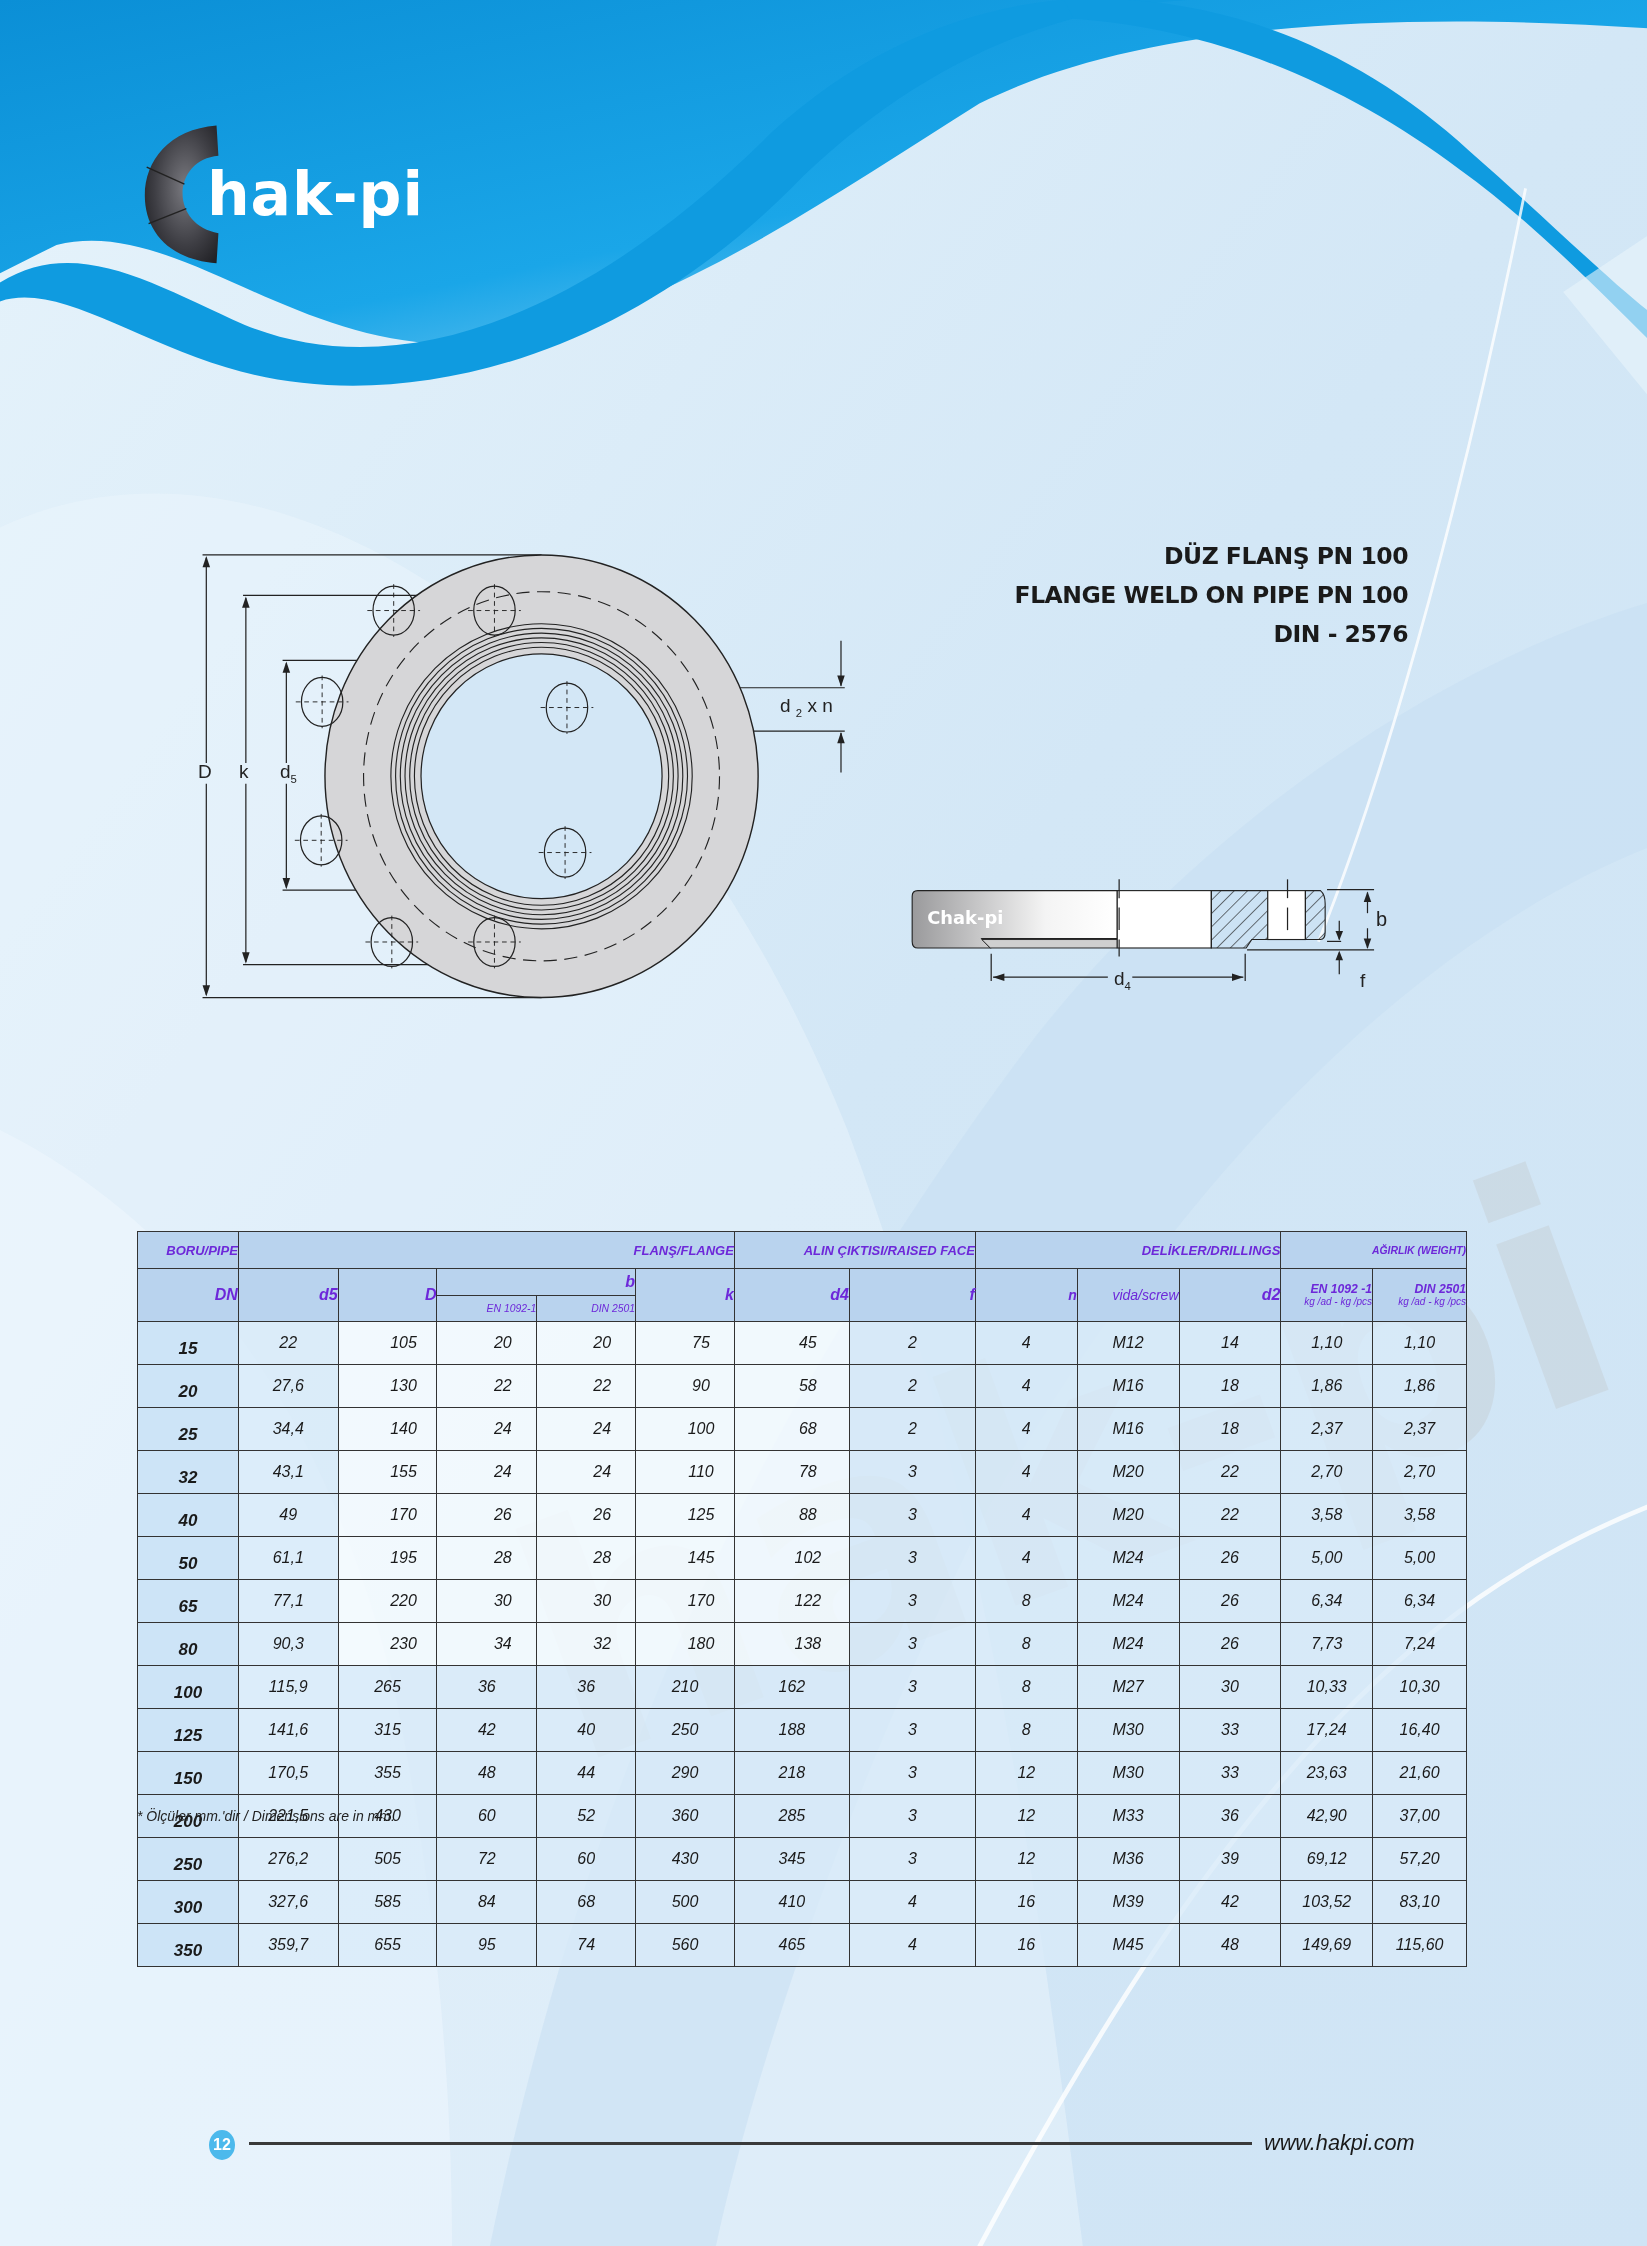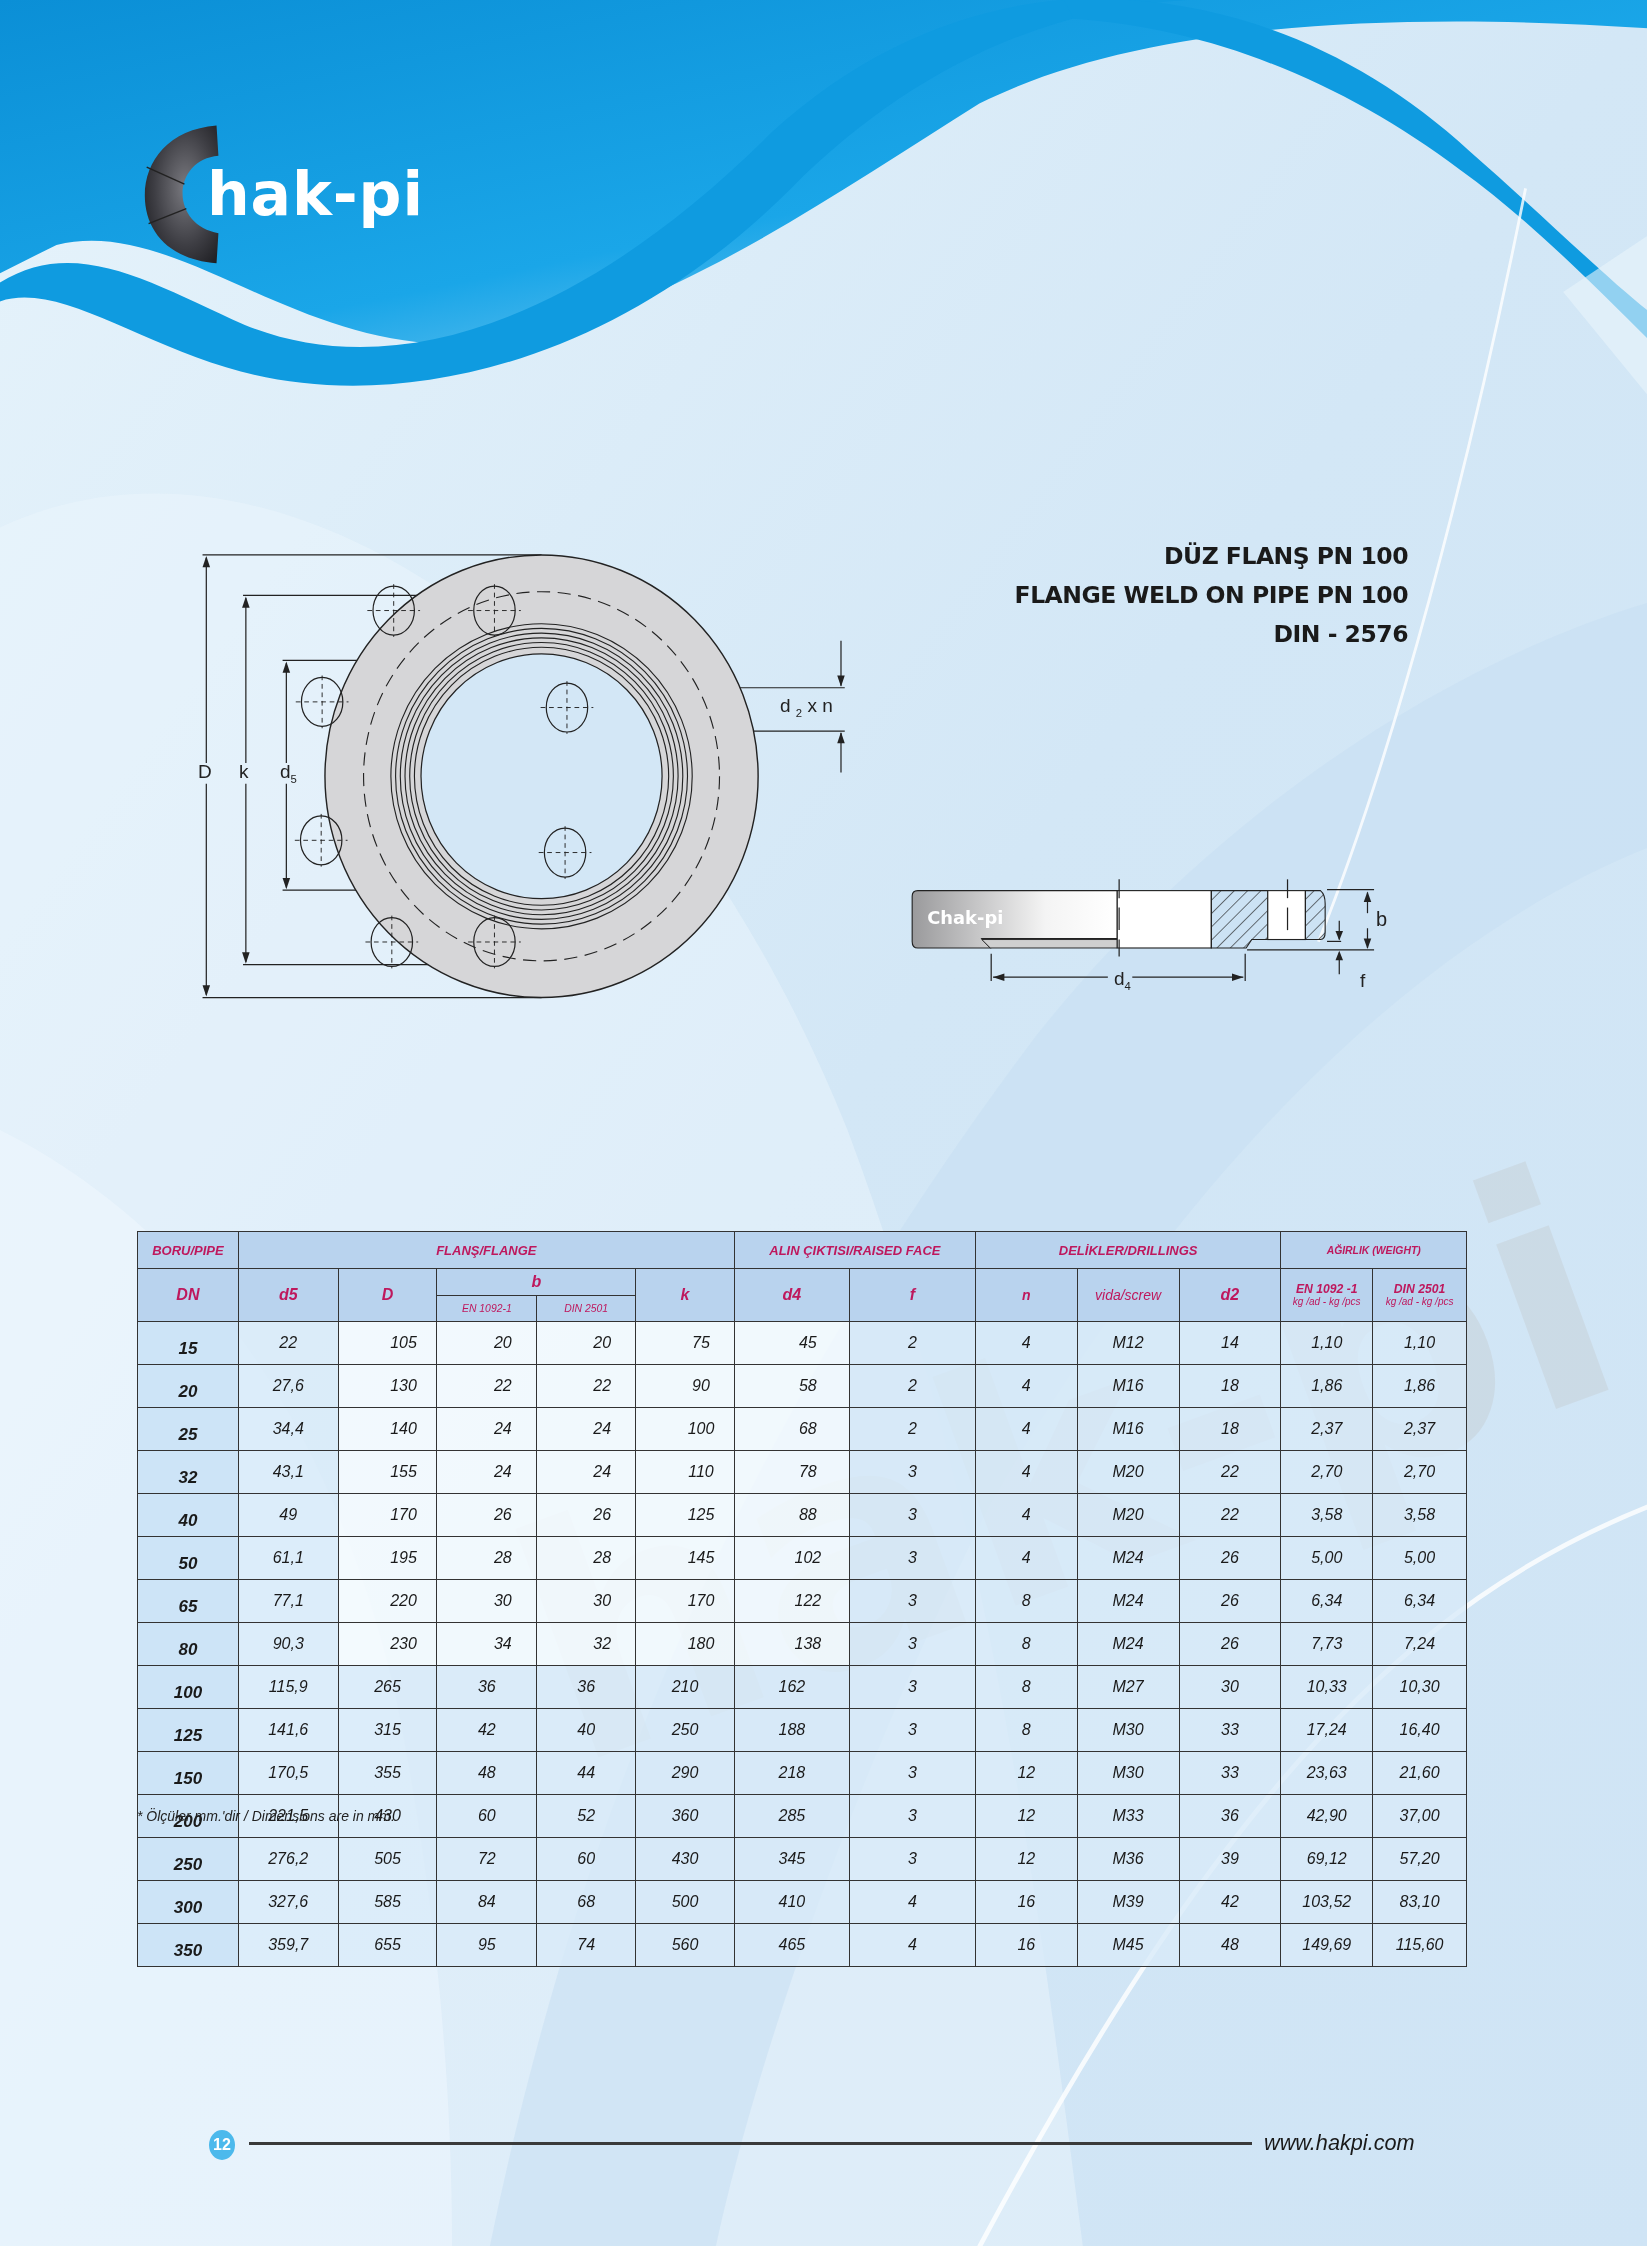--- a/index.html
+++ b/index.html
@@ -12,21 +12,21 @@
     font-size:60px;letter-spacing:0.9px;font-family:"DejaVu Sans",sans-serif;}
   .titles{position:absolute;right:240px;top:537px;text-align:right;}
   .titles div{font-family:"DejaVu Sans",sans-serif;font-weight:bold;font-size:23.5px;
     color:#1a1a1a;line-height:39px;letter-spacing:-0.5px;}
   .front-view{position:absolute;left:179px;top:537px;}
   .side-view{position:absolute;left:899px;top:866px;}
   .dim-label{position:absolute;font-family:"Liberation Sans",sans-serif;font-size:19px;color:#222;}
   table.spec{position:absolute;left:137px;top:1231px;width:1330px;border-collapse:collapse;
     font-family:"Liberation Sans",sans-serif;font-style:italic;}
   table.spec td, table.spec th{border:1.4px solid #333;text-align:center;padding:0;}
-  table.spec th{background:#b9d3ee;color:#be185d;font-weight:bold;font-size:13px;}
+  table.spec th{background:#b9d3ee;color:#6d28d9;font-weight:bold;font-size:13px;text-align:right;}
   table.spec tr.h1 th{height:36px;font-size:13px;}
   table.spec tr.h2 th{height:26px;font-size:16px;}
   table.spec tr.h3 th{height:24.5px;font-size:10.4px;font-weight:normal;}
   table.spec th.small{font-size:11.3px;}
   table.spec th .sub{display:block;font-size:10px;font-weight:normal;}
   table.spec td{height:30px;font-size:16px;color:#1a1a1a;background:rgba(217,234,248,0.78);}
   table.spec td.dn{font-size:17px;font-weight:bold;padding-top:12px;background:rgba(200,225,246,0.85);}
   table.spec td.lt{background:rgba(245,250,254,0.85);padding-left:32px;}
   .note{position:absolute;left:137px;top:1808px;font-family:"Liberation Sans",sans-serif;
     font-style:italic;font-weight:normal;font-size:14px;color:#222;text-align:center;}

